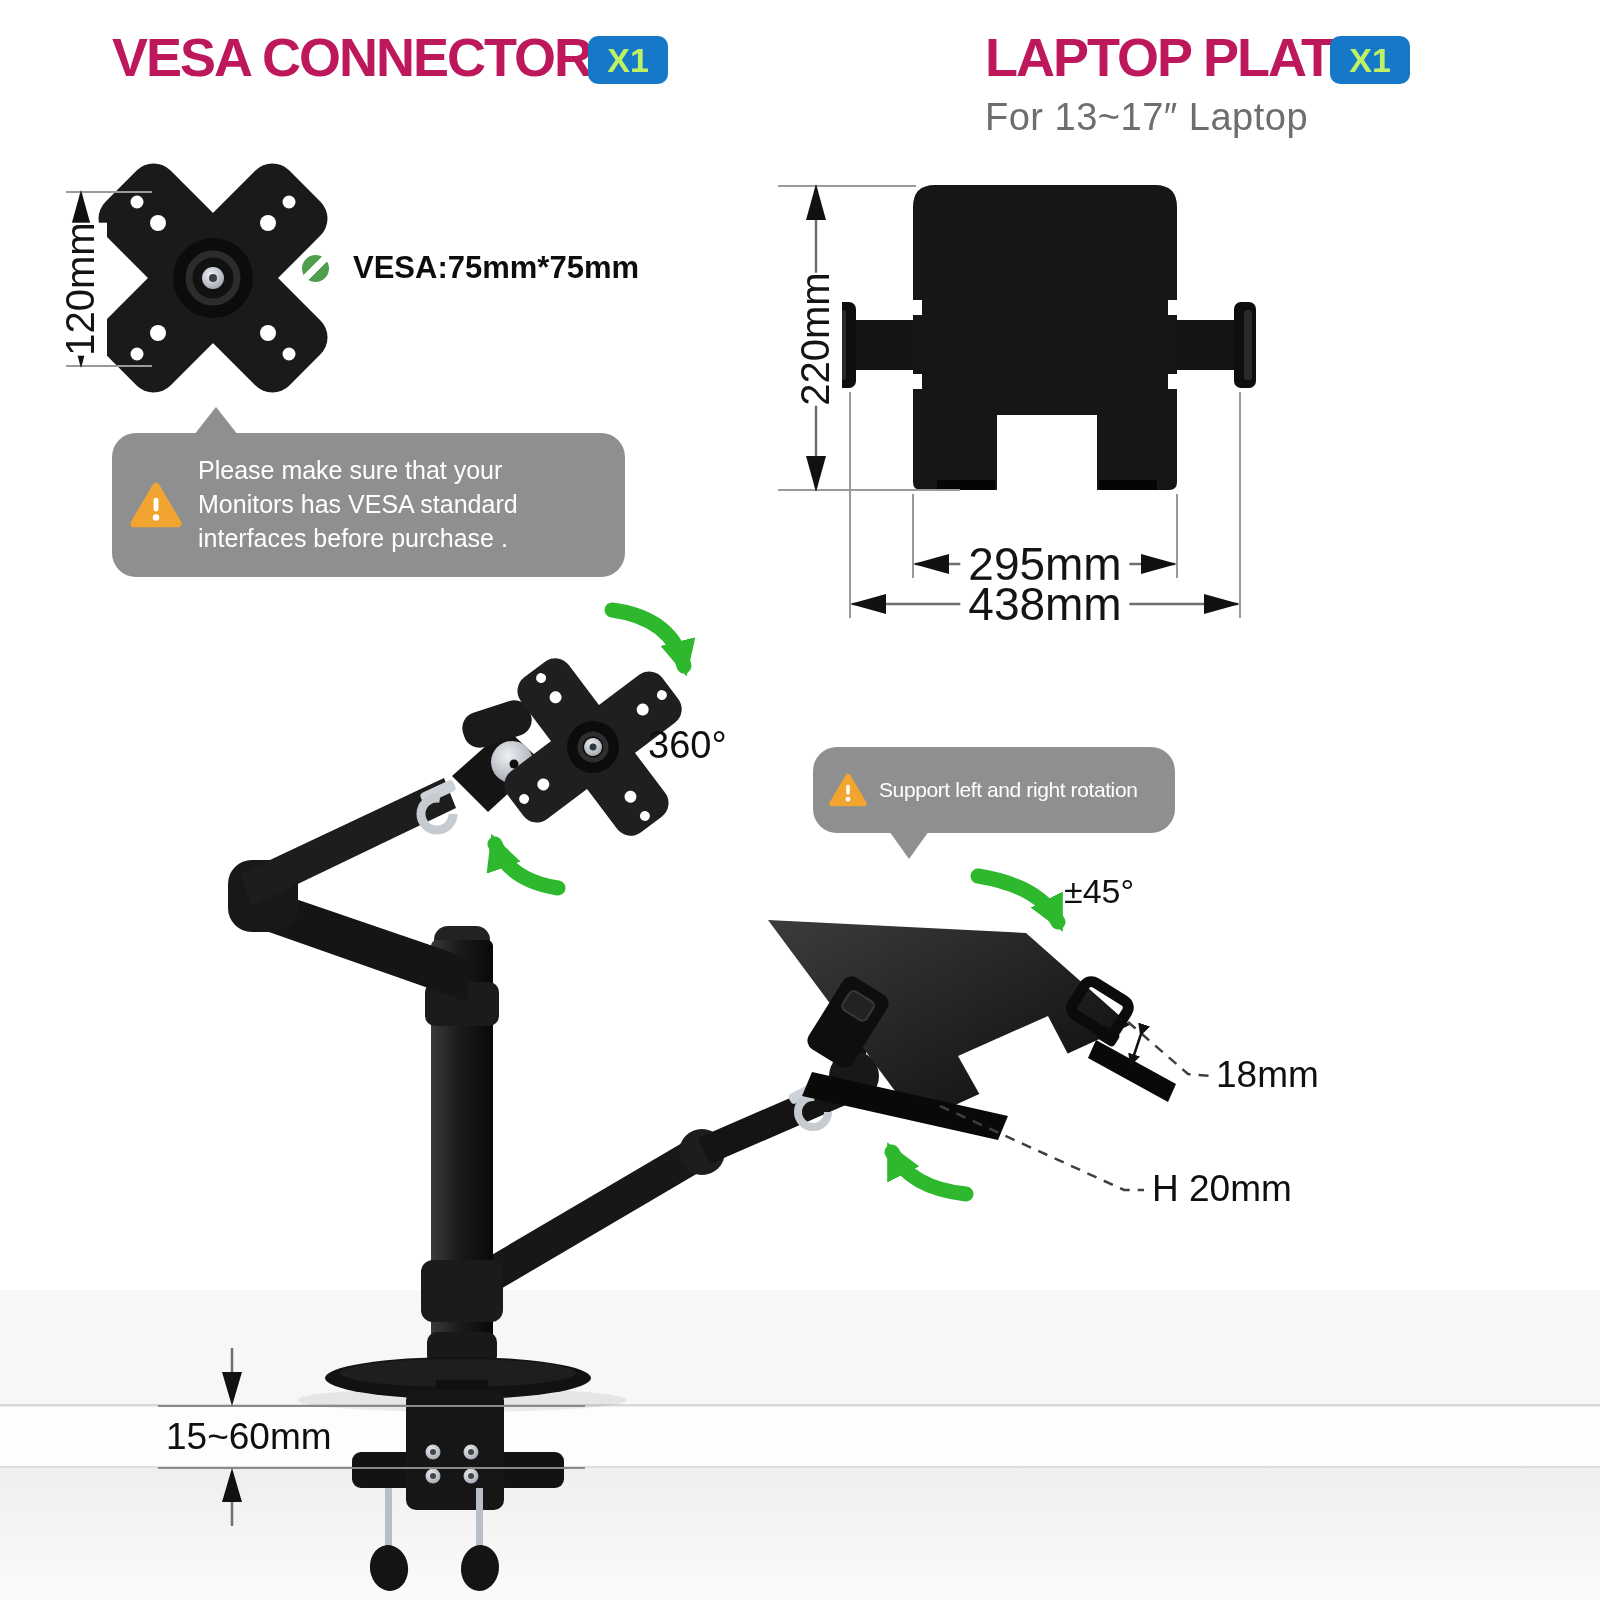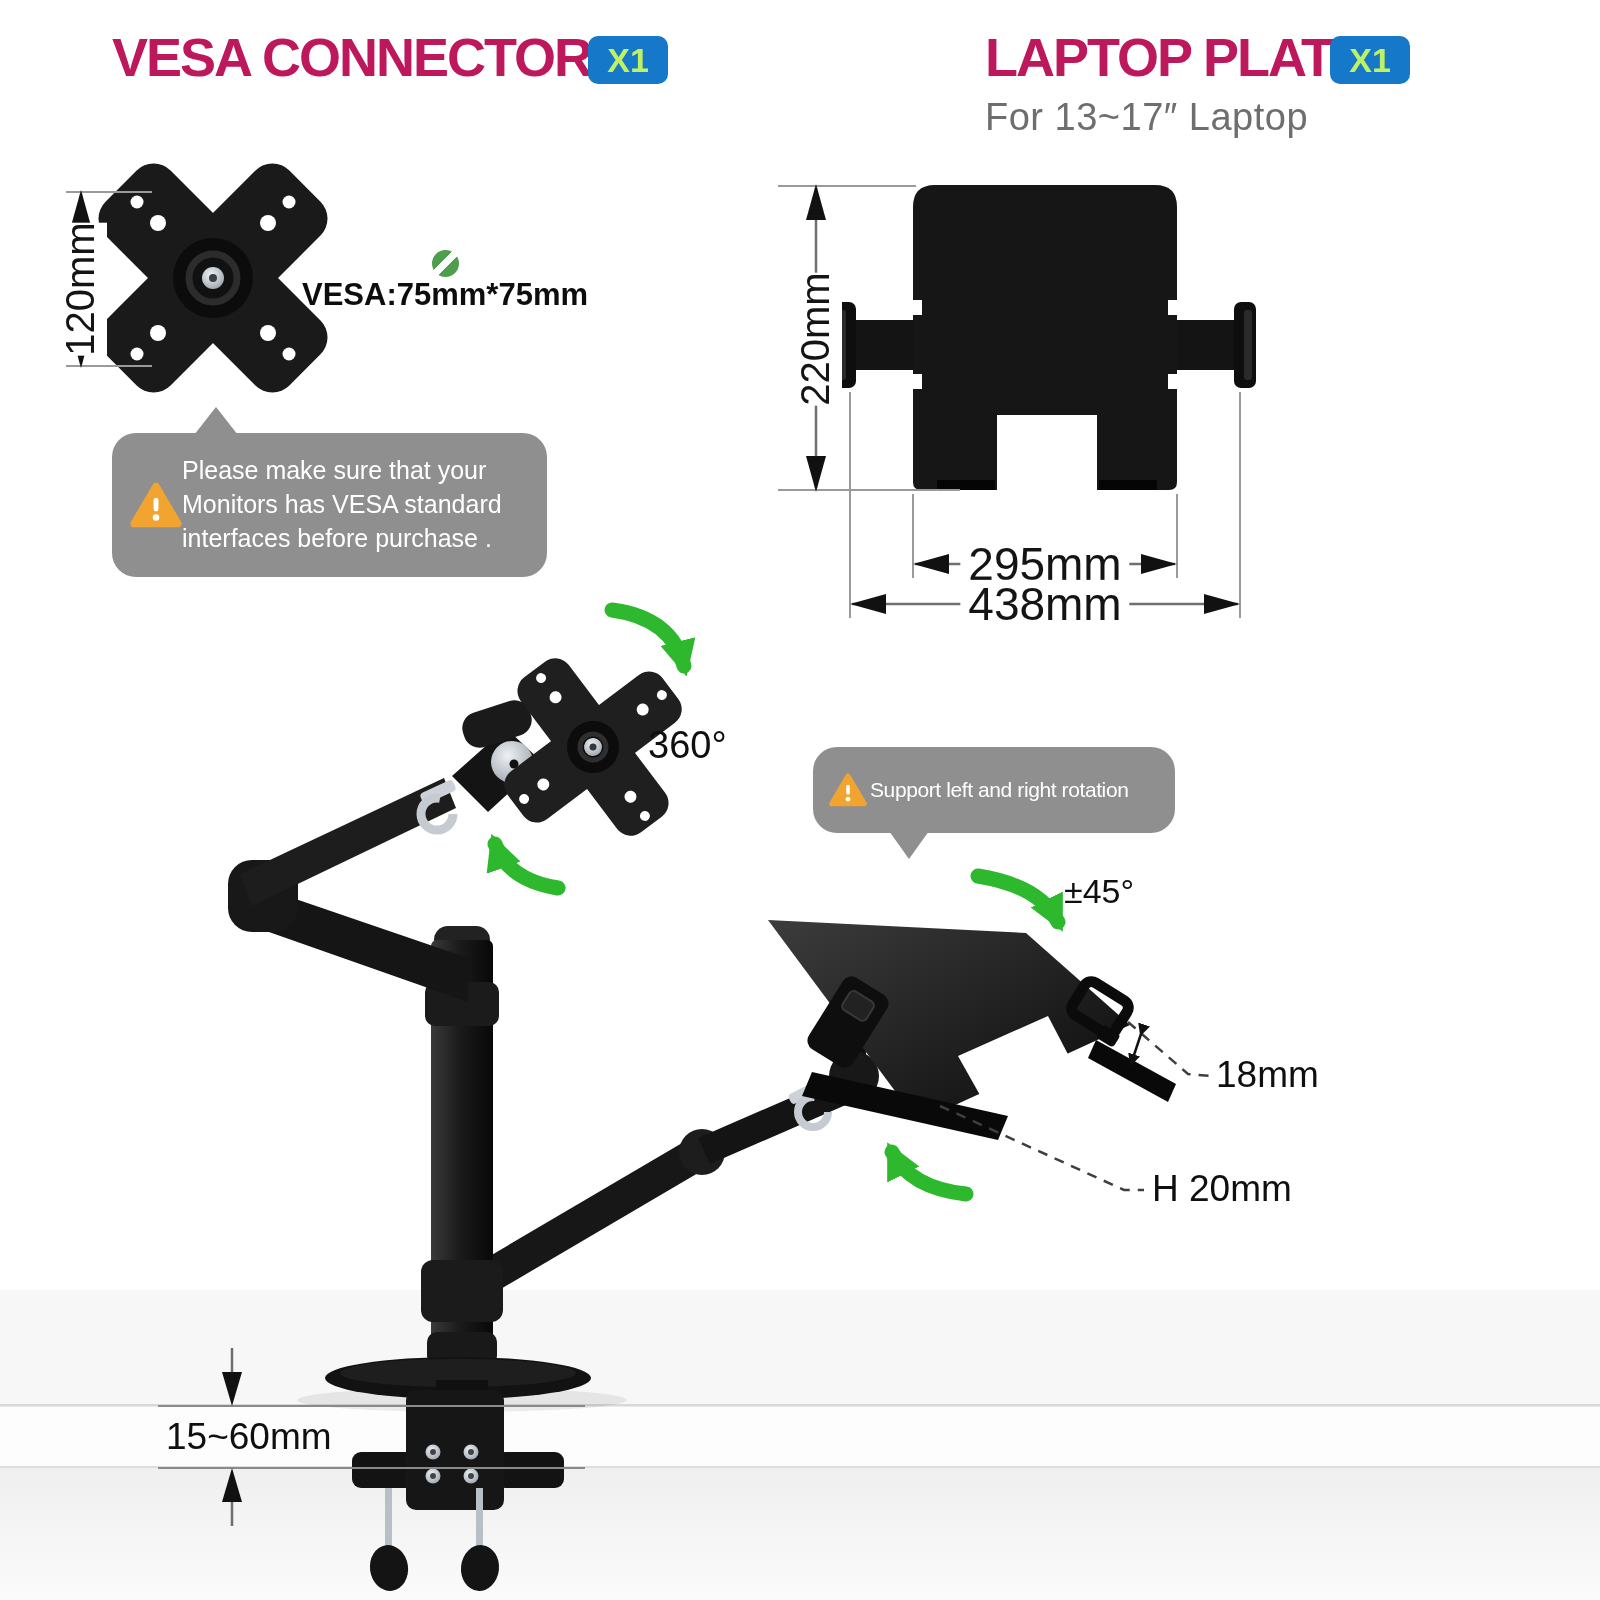--- a/index.html
+++ b/index.html
@@ -9,21 +9,21 @@
   }
   #art{position:absolute;left:0;top:0;z-index:1;}
   .abs{position:absolute;z-index:2;}
   .h-title{font-size:54px;font-weight:800;letter-spacing:-2px;color:#be185d;white-space:nowrap;}
   .h-sub{font-size:38px;color:#6e6e6e;letter-spacing:0.5px;white-space:nowrap;}
   .badge{
     width:80px;height:48px;border-radius:10px;background:#1678c8;color:#bef264;
     display:flex;align-items:center;justify-content:center;
     font-size:34px;font-weight:800;letter-spacing:0;
   }
-  .spec-row{display:flex;align-items:center;gap:0;flex-direction:column;}
+  .spec-row{display:flex;align-items:center;gap:24px;}
   .dot{width:27px;height:27px;border-radius:50%;flex:0 0 auto;}
   .dot-green{background:linear-gradient(135deg,#4f9e4d 40%,#ffffff 40%,#ffffff 58%,#4f9e4d 58%);}
   .dot-blue{background:linear-gradient(135deg,#1a6fc0 40%,#ffffff 40%,#ffffff 58%,#1a6fc0 58%);}
   .spec-label{font-size:31px;font-weight:700;color:#0d0d0d;white-space:nowrap;}
   .callout{
     background:#8f8f8f;border-radius:24px;color:#fff;
     display:flex;align-items:center;box-sizing:border-box;
   }
   .callout .txt{font-weight:400;}
   .tri-up{
@@ -276,31 +276,31 @@
 
   <div class="abs h-title" style="left:985px;top:26px">LAPTOP PLATE</div>
   <div class="abs badge" style="left:1330px;top:36px">X1</div>
   <div class="abs h-sub" style="left:985px;top:96px">For 13~17″ Laptop</div>
 
   <div class="abs spec-row" style="left:302px;top:250px">
     <span class="dot dot-green"></span>
     <span class="spec-label">VESA:75mm*75mm</span>
   </div>
 
-  <div class="abs callout" style="left:112px;top:433px;width:435px;height:144px;padding:14px 18px;gap:0">
+  <div class="abs callout" style="left:112px;top:433px;width:513px;height:144px;padding:14px 18px;gap:16px">
     <div class="tri-up" style="left:82px"></div>
     <svg width="52" height="46" viewBox="0 0 64 56">
       <path d="M32 5 L59 51 L5 51 Z" fill="#f2a431" stroke="#f2a431" stroke-width="9" stroke-linejoin="round"></path>
       <rect x="29" y="19" width="6" height="17" rx="3" fill="#fff"></rect>
       <circle cx="32" cy="43.5" r="4" fill="#fff"></circle>
     </svg>
     <div class="txt" style="font-size:25px;line-height:1.35;width:340px">Please make sure that your Monitors has VESA standard interfaces before purchase .</div>
   </div>
 
-  <div class="abs callout" style="left:813px;top:747px;width:362px;height:86px;padding:0 16px;gap:3px">
+  <div class="abs callout" style="left:813px;top:747px;width:362px;height:86px;padding:0 16px;gap:12px">
     <div class="tri-down" style="left:76px"></div>
     <svg width="38" height="34" viewBox="0 0 64 56">
       <path d="M32 5 L59 51 L5 51 Z" fill="#f2a431" stroke="#f2a431" stroke-width="9" stroke-linejoin="round"></path>
       <rect x="29" y="19" width="6" height="17" rx="3" fill="#fff"></rect>
       <circle cx="32" cy="43.5" r="4" fill="#fff"></circle>
     </svg>
     <div class="txt" style="font-size:21px;letter-spacing:-0.4px;white-space:nowrap">Support left and right rotation</div>
   </div>
 
   <div class="dim-label vert big" style="left:80px;top:289px">120mm</div>

